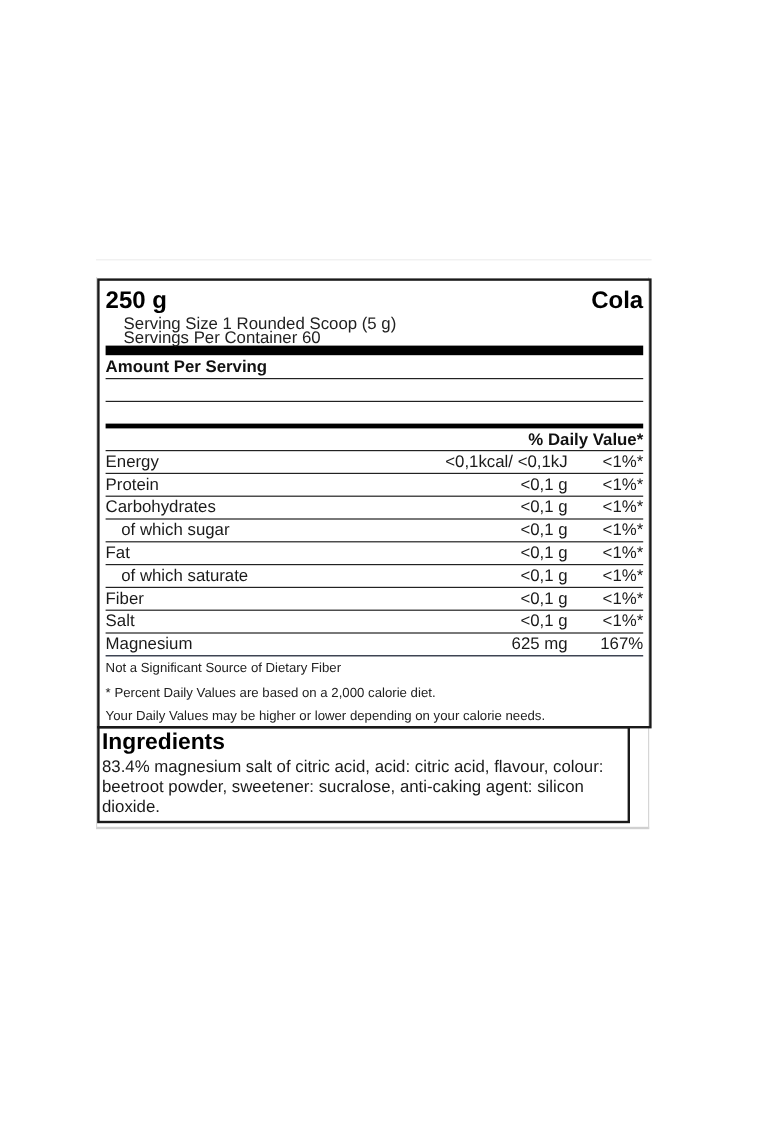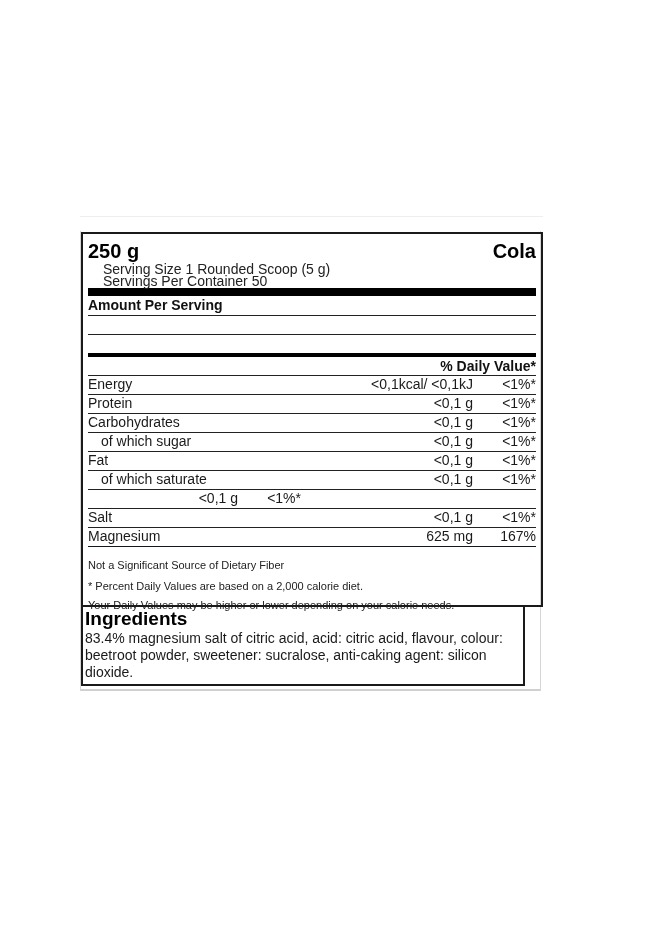--- a/index.html
+++ b/index.html
@@ -116,21 +116,21 @@
     }
     .nrow .pct {
       width: 63px;
       text-align: right;
     }
     .note {
       font-size: 11px;
       color: #222;
       line-height: 13px;
     }
-    .note.n1 { margin-top: 12px; }
+    .note.n1 { margin-top: 4px; }
     .note.n2 { margin-top: 8px; }
     .note.n3 { margin-top: 6px; }
     .ingredients {
       position: absolute;
       left: 81px;
       top: 605px;
       width: 444px;
       height: 81px;
       border: 2px solid #1a1a1a;
       box-sizing: border-box;
@@ -153,21 +153,21 @@
 
 <div class="top-rule"></div>
 <div class="outer"></div>
 
 <div class="label">
   <div class="head-row">
     <span class="weight">250 g</span>
     <span class="flavor">Cola</span>
   </div>
   <div class="serving">Serving Size 1 Rounded Scoop (5 g)</div>
-  <div class="serving">Servings Per Container 50</div>
+  <div class="serving">Servings Per Container 60</div>
   <div class="bar-thick"></div>
   <div class="amount">Amount Per Serving</div>
   <div class="blank-row"></div>
   <div class="blank-row last"></div>
   <div class="dv-header">% Daily Value*</div>
 
   <div class="nrow">
     <span class="name">Energy</span>
     <span class="amt">&lt;0,1kcal/ &lt;0,1kJ</span>
     <span class="pct">&lt;1%*</span>
@@ -191,20 +191,21 @@
     <span class="name">Fat</span>
     <span class="amt">&lt;0,1 g</span>
     <span class="pct">&lt;1%*</span>
   </div>
   <div class="nrow">
     <span class="name sub">of which saturate</span>
     <span class="amt">&lt;0,1 g</span>
     <span class="pct">&lt;1%*</span>
   </div>
   <div class="nrow">
+    <span class="name">Fiber</span>
     <span class="amt">&lt;0,1 g</span>
     <span class="pct">&lt;1%*</span>
   </div>
   <div class="nrow">
     <span class="name">Salt</span>
     <span class="amt">&lt;0,1 g</span>
     <span class="pct">&lt;1%*</span>
   </div>
   <div class="nrow last">
     <span class="name">Magnesium</span>

